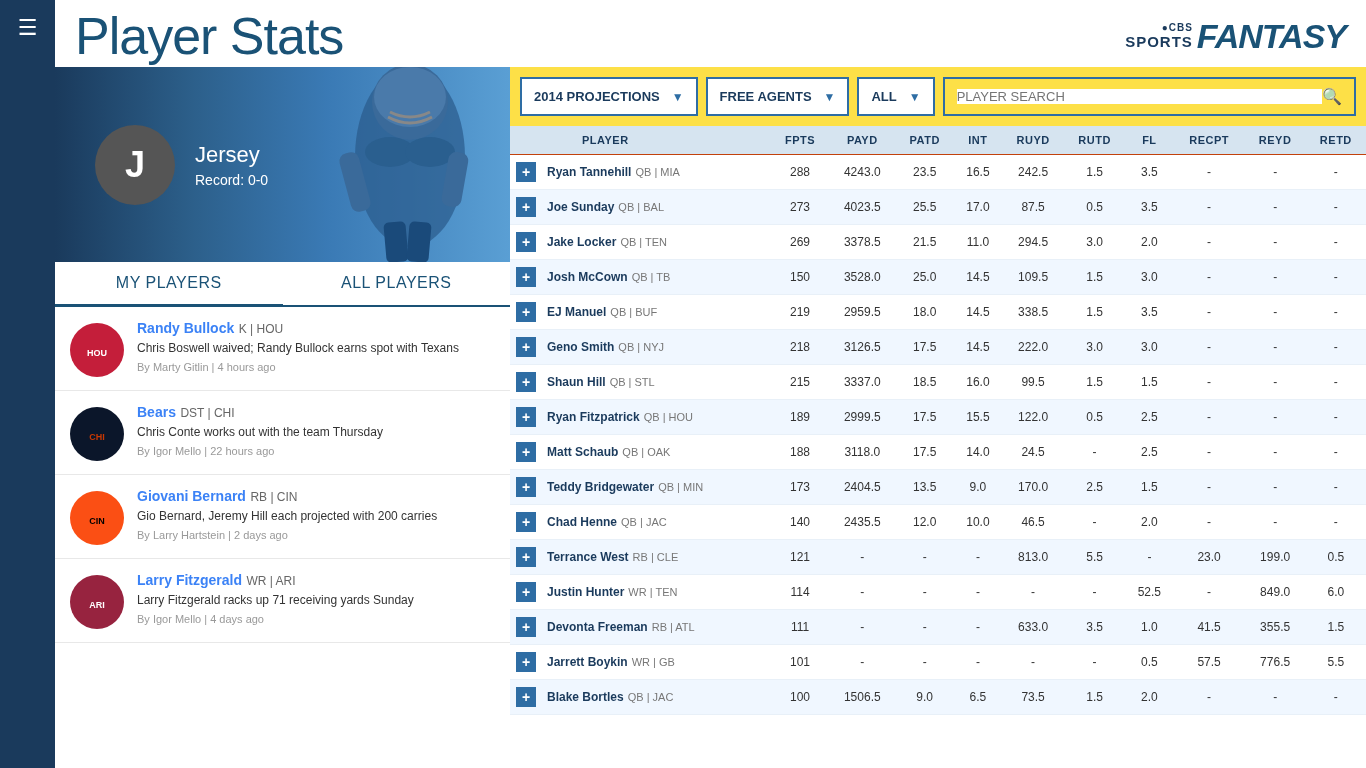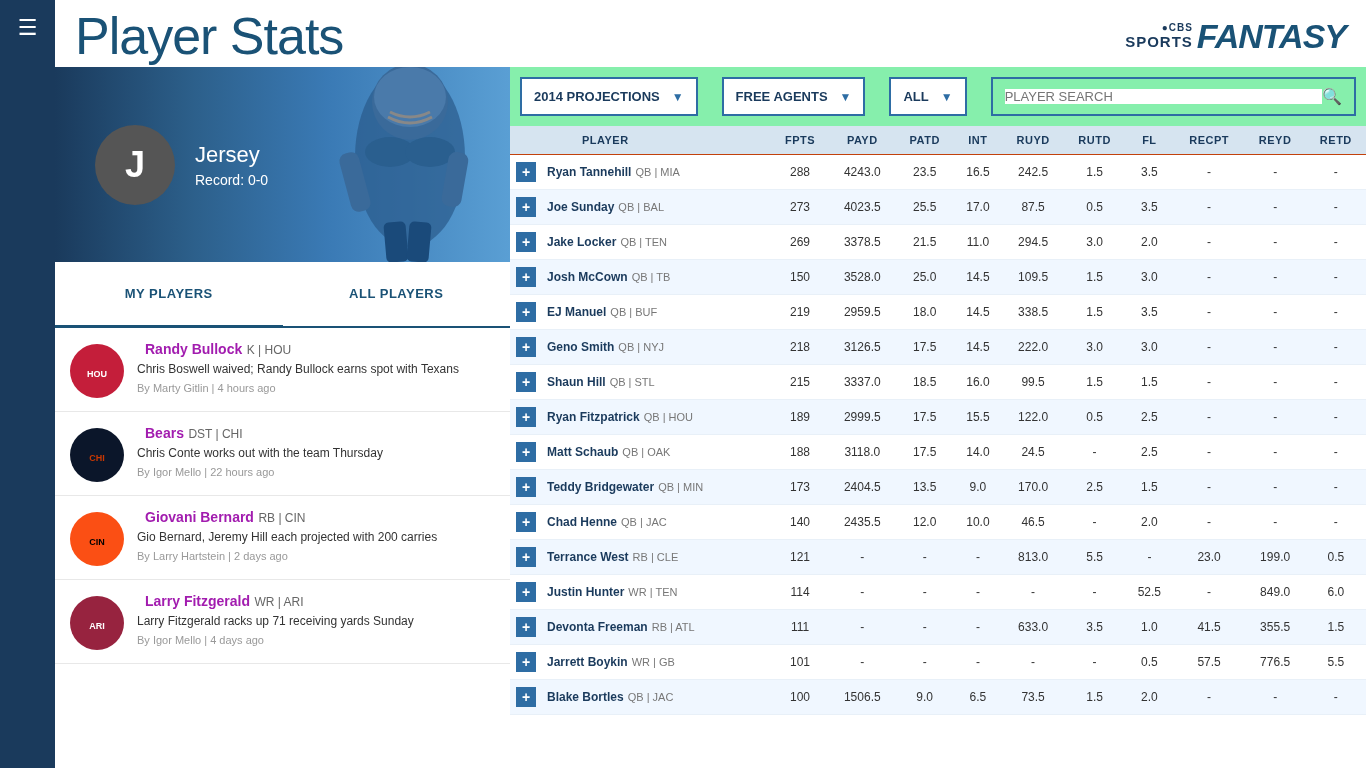--- a/index.html
+++ b/index.html
@@ -24,38 +24,38 @@
     
     #hero { height: 195px; background: linear-gradient(135deg, #1a3a5c 0%, #2e6da4 40%, #4a90c4 70%, #6aaad4 100%); position: relative; overflow: hidden; display: flex; align-items: center; }
     #hero-bg { position: absolute; right: 0; top: 0; width: 100%; height: 100%; background: linear-gradient(to right, #1a3a5c 0%, #2c5f8a 30%, #3a7ab5 60%, #5a9fd4 100%); }
     #avatar-circle { width: 80px; height: 80px; border-radius: 50%; background: #555; display: flex; align-items: center; justify-content: center; font-size: 36px; color: #fff; font-weight: bold; z-index: 2; margin-left: 40px; }
     #hero-info { z-index: 2; margin-left: 20px; color: #fff; }
     #hero-label { font-size: 22px; font-weight: 300; }
     #hero-record { font-size: 14px; font-weight: 300; margin-top: 4px; }
 
     
     #tabs { display: flex; border-bottom: 2px solid #1a5276; background: #fff; }
-    .tab { flex: 1; text-align: center; padding: 24px; font-size: 13px; font-weight: 700; color: #1a5276; cursor: pointer; letter-spacing: 0.5px; text-transform: uppercase; }
+    .tab { flex: 1; text-align: center; padding: 12px; font-size: 16px; font-weight: 400; color: #1a5276; cursor: pointer; letter-spacing: 0.5px; text-transform: uppercase; }
     .tab.active { color: #1a5276; border-bottom: 3px solid #1a5276; margin-bottom: -2px; }
 
     
     #news-list { flex: 1; overflow-y: auto; background: #fff; }
     .news-item { display: flex; align-items: flex-start; padding: 12px 15px; border-bottom: 1px solid #e8e8e8; }
     .news-logo { width: 55px; height: 55px; border-radius: 50%; flex-shrink: 0; display: flex; align-items: center; justify-content: center; font-size: 9px; font-weight: bold; color: #fff; margin-right: 12px; margin-top: 4px; }
     .news-content { flex: 1; }
-    .news-player-name { font-size: 14px; font-weight: 700; color: #a21caf; margin-left: 8px; }
+    .news-player-name { font-size: 14px; font-weight: 700; color: #3b82f6; }
     .news-pos { font-size: 12px; color: #666; font-weight: 400; }
     .news-desc { font-size: 12px; color: #333; line-height: 1.4; margin-top: 3px; }
     .news-meta { font-size: 11px; color: #999; margin-top: 4px; }
 
     
     #right-panel { flex: 1; display: flex; flex-direction: column; overflow: hidden; background: #fff; }
 
     
-    #filters { display: flex; gap: 16px; padding: 10px 10px; background: #86efac; justify-content: space-between; }
+    #filters { display: flex; gap: 0; padding: 10px 10px; background: #fde047; justify-content: space-between; }
     .filter-select { display: flex; align-items: center; border: 2px solid #2e6da4; background: #fff; padding: 8px 12px; cursor: pointer; font-size: 13px; font-weight: 600; color: #1a3a5c; margin-right: 8px; position: relative; }
     .filter-select .arrow { margin-left: 12px; color: #2e6da4; font-size: 12px; }
     #search-box { display: flex; align-items: center; border: 2px solid #2e6da4; padding: 8px 12px; flex: 1; }
     #search-box input { border: none; outline: none; font-size: 13px; color: #999; flex: 1; width: 100%; }
     #search-box .search-icon { color: #2e6da4; font-size: 16px; }
 
     
     #stats-table { flex: 1; overflow-y: auto; }
     table { width: 100%; border-collapse: collapse; font-size: 12px; }
     thead tr { background: #d6e4f0; }

